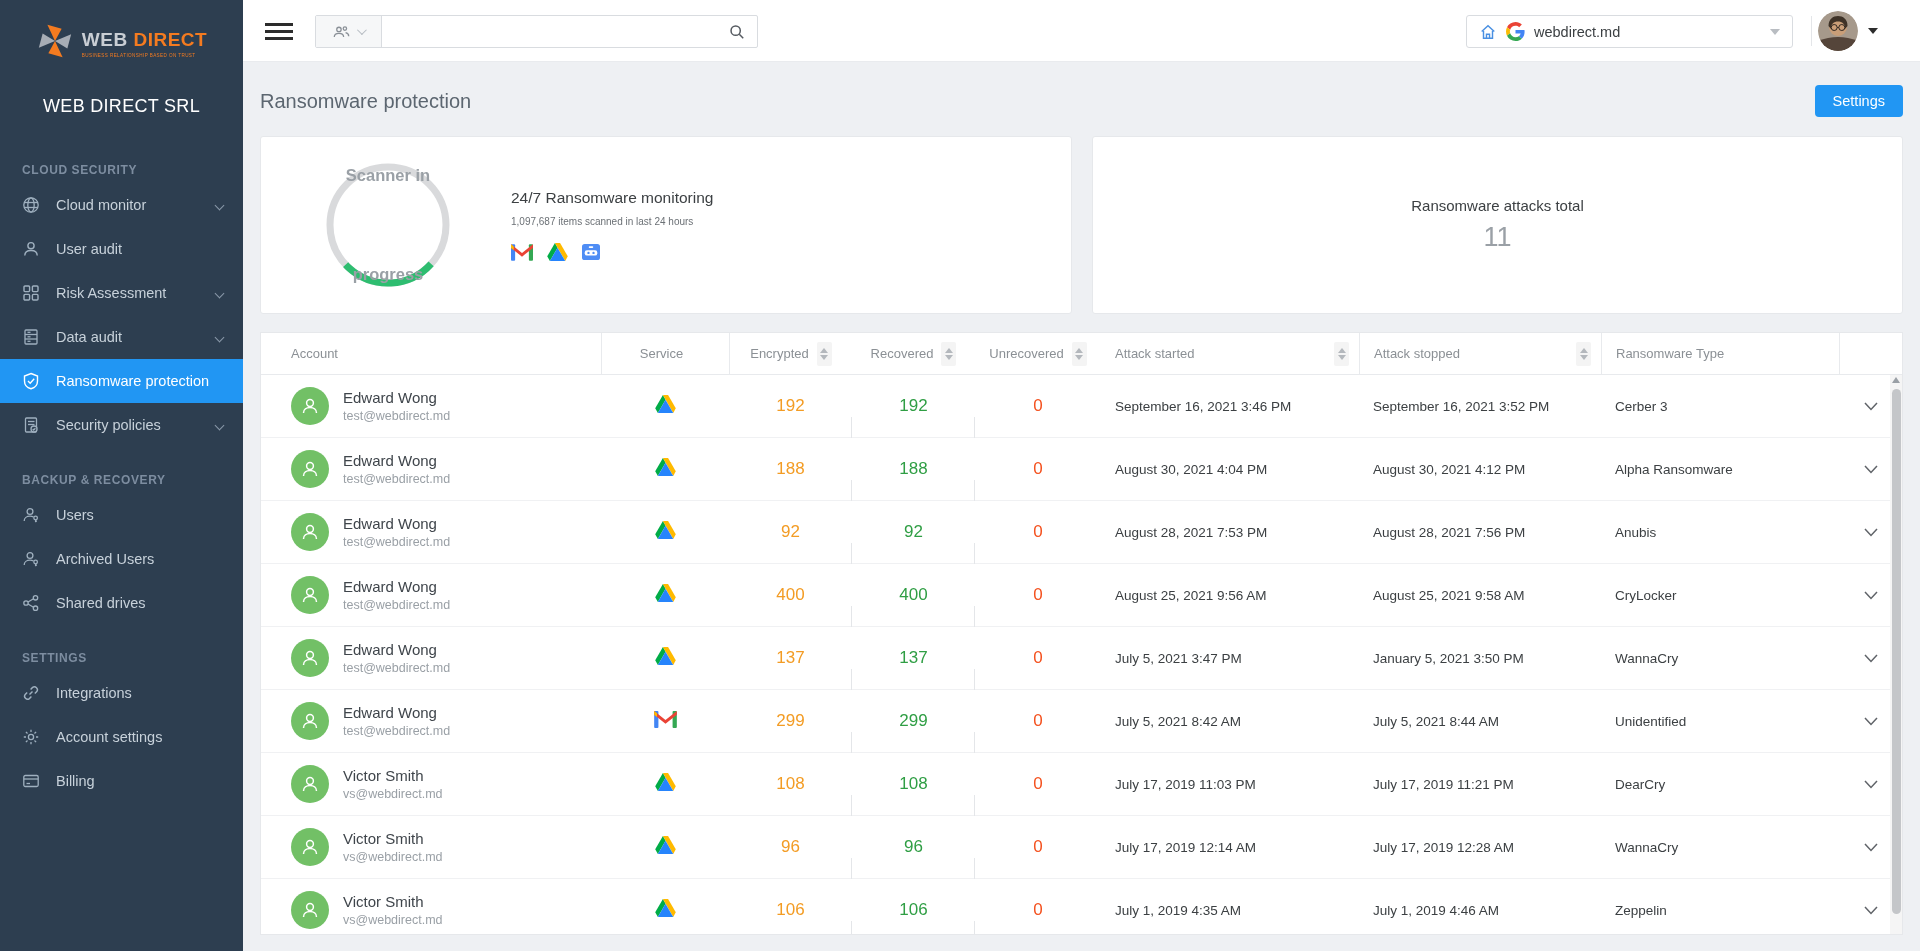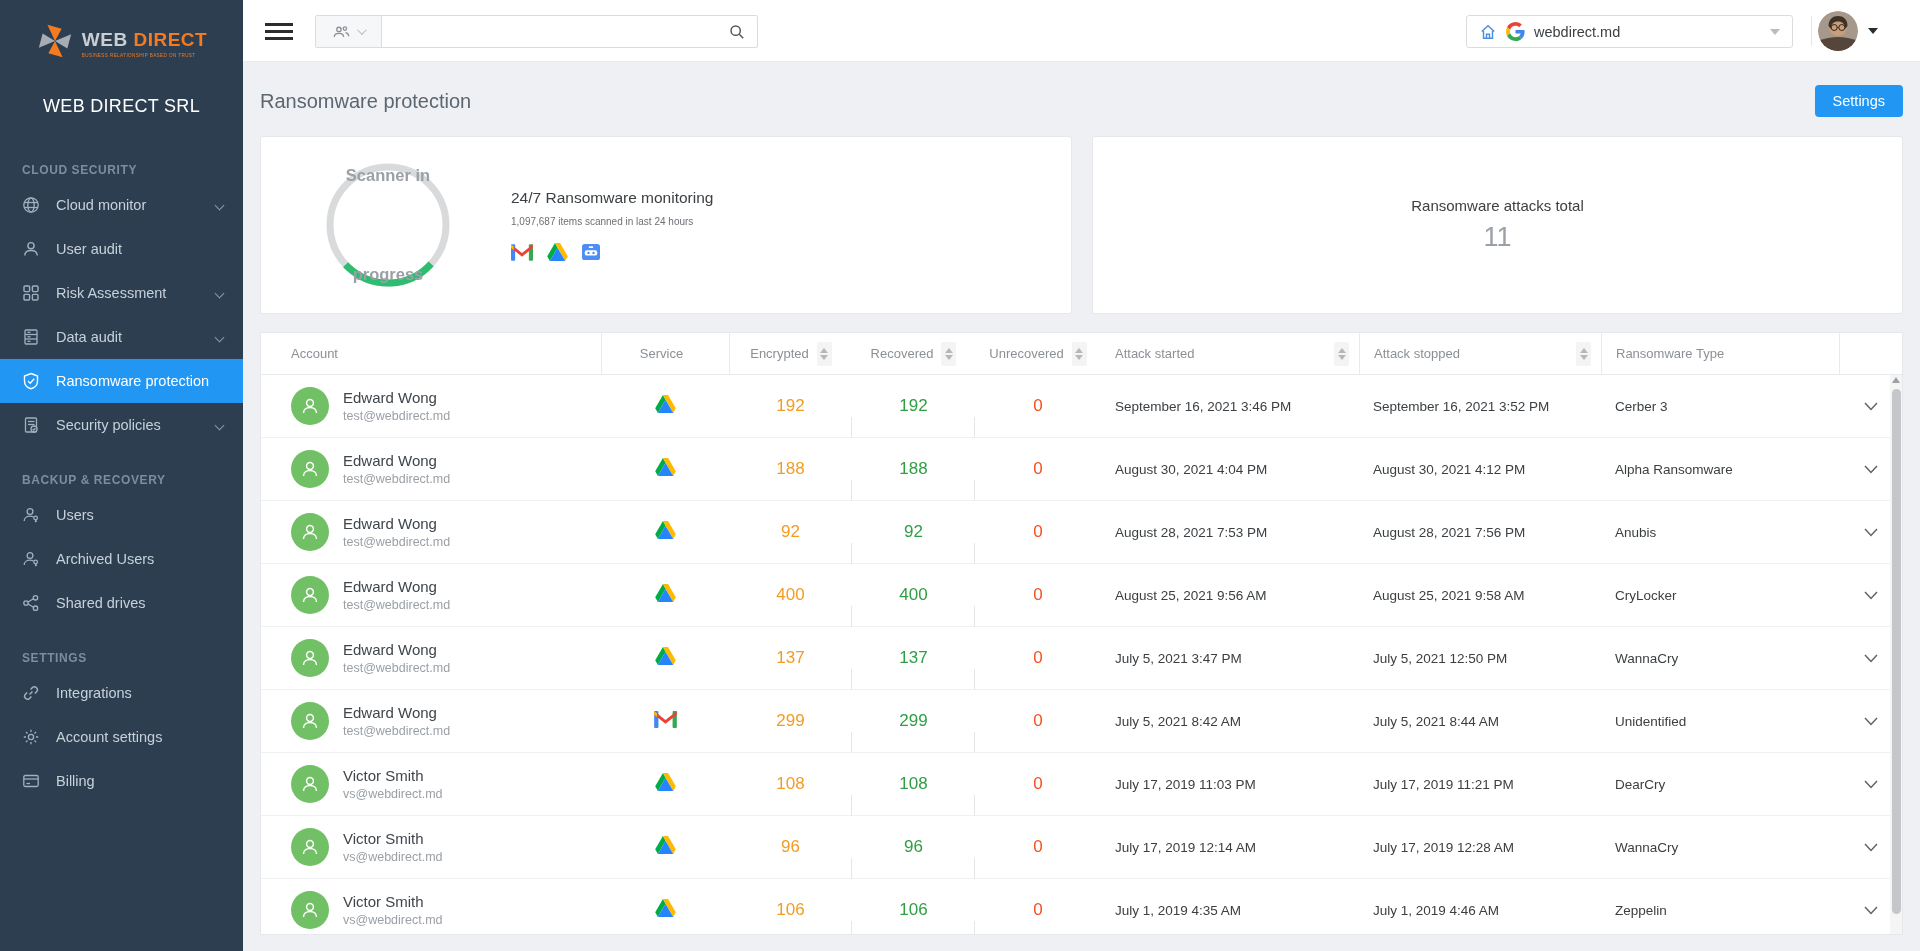--- a/index.html
+++ b/index.html
@@ -694,21 +694,21 @@
     <div class="c c-recovered">
             <span class="num num-rec">137</span>
           </div>
     <div class="c c-unrecovered">
             <span class="num num-unr">0</span>
           </div>
     <div class="c c-started">
             <span class="date-txt">July 5, 2021 3:47 PM</span>
           </div>
     <div class="c c-stopped">
-            <span class="date-txt">July 5, 2021 12:50 PM</span>
+            <span class="date-txt">January 5, 2021 3:50 PM</span>
           </div>
     <div class="c c-type">
             <span class="type-txt">WannaCry</span>
           </div>
     <div class="c c-expand">
       <svg class="row-chevron" viewBox="0 0 14 9" fill="none" stroke="#5f6368" stroke-width="1.5">
         <polyline points="1,1 7,7.5 13,1"></polyline>
       </svg>
     </div>
   </div>

